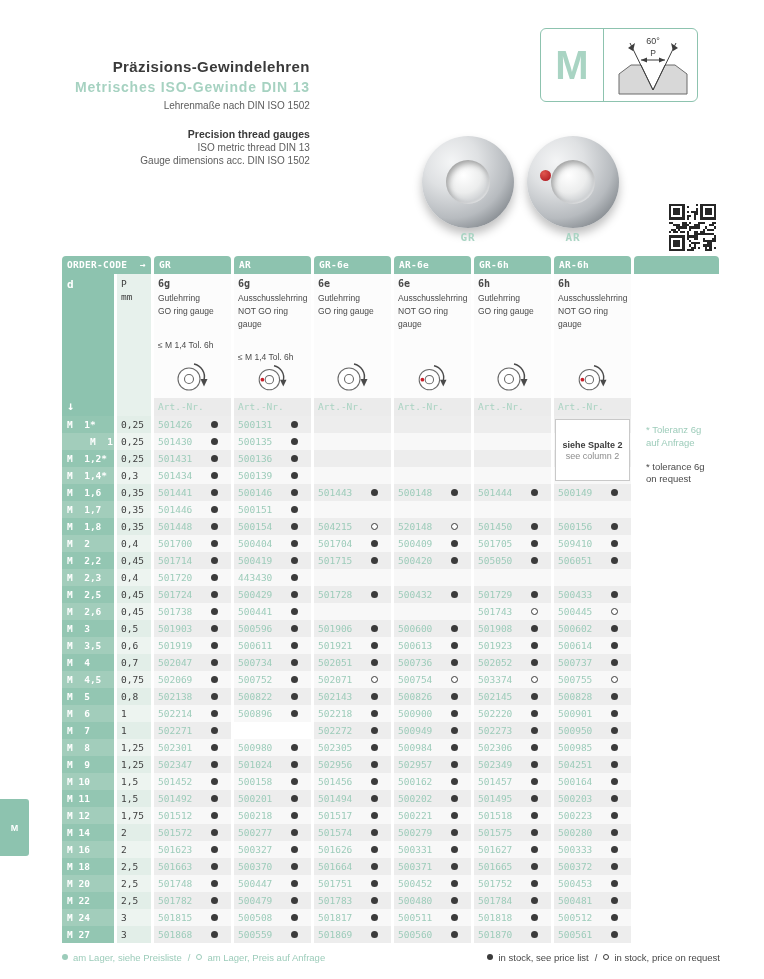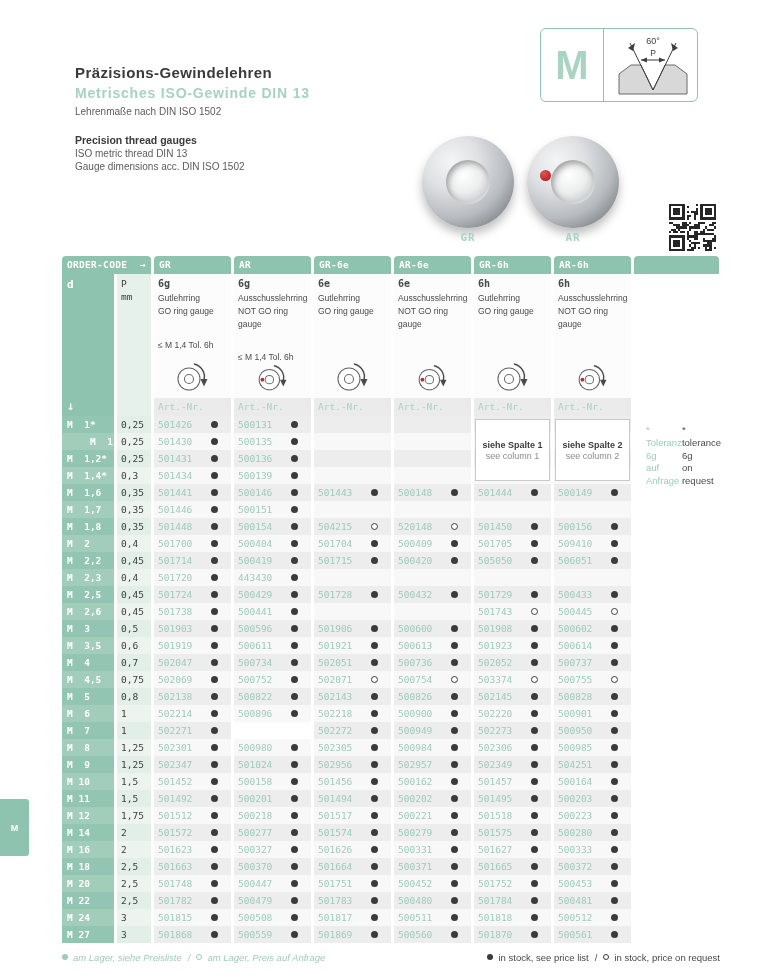--- a/index.html
+++ b/index.html
@@ -1,19 +1,19 @@
 <!DOCTYPE html>
 <html><head>
 <meta charset="utf-8">
 <style>
   html,body{margin:0;padding:0;background:#e8e8e8;}
   .page{position:relative;width:764px;height:979px;background:#ffffff;overflow:hidden;
         font-family:"Liberation Sans",sans-serif;}
   
-  .titles{position:absolute;left:75px;top:64px;}
+  .titles{position:absolute;left:75px;top:58px;text-align:right;}
   .t-de1{font:bold 15px "Liberation Sans",sans-serif;color:#3a3a3a;letter-spacing:.4px;margin:0 0 4px;}
   .t-de2{font:bold 14px "Liberation Sans",sans-serif;color:#a6d2c1;letter-spacing:.8px;margin:0 0 5px;}
   .t-de3{font:10px "Liberation Sans",sans-serif;color:#5c5c5c;margin:0 0 17px;}
   .t-en1{font:bold 10.5px "Liberation Sans",sans-serif;color:#3a3a3a;margin:0 0 2px;}
   .t-en2,.t-en3{font:10px "Liberation Sans",sans-serif;color:#5c5c5c;margin:0 0 2px;}
   
   .m-badge{position:absolute;left:540px;top:28px;width:156px;height:72px;border:1.5px solid #8dc3af;
            border-radius:6px;display:flex;background:#fff;}
   .m-left{width:62px;display:flex;align-items:center;justify-content:center;
           font:bold 40px "Liberation Sans",sans-serif;color:#a9d4c3;border-right:1.5px solid #8dc3af;}
@@ -55,27 +55,27 @@
   .acell{position:relative;}
   .acell.odd{background:#ededed;}.acell.even{background:#f8f8f8;}
   .num{position:absolute;left:4px;top:0;font:9.5px/17px "DejaVu Sans Mono",monospace;color:#9dccba;}
   .dot{position:absolute;left:57px;top:5px;width:7px;height:7px;border-radius:50%;box-sizing:border-box;}
   .dot.filled{background:#3b3b3b;}
   .dot.open{border:1.6px solid #3b3b3b;background:#fff;}
   .refbox{background:#fff;border:1px solid #c9c9c9;z-index:2;margin:3px 1px;display:flex;
           flex-direction:column;justify-content:center;align-items:center;text-align:center;gap:1px;}
   .r1{font:bold 9px "Liberation Sans",sans-serif;color:#3d3d3d;}
   .r2{font:9px "Liberation Sans",sans-serif;color:#8c8c8c;}
-  .sidenote{padding:8px 0 0 12px;display:flex;flex-direction:row;}
+  .sidenote{padding:8px 0 0 12px;display:flex;flex-direction:column;gap:11px;}
   .sn-de{color:#9dccba;font:9.5px/1.35 "Liberation Sans",sans-serif;white-space:pre-line;}
   .sn-en{color:#4a4a4a;font:9.5px/1.35 "Liberation Sans",sans-serif;white-space:pre-line;}
   
   .legend{position:absolute;left:62px;top:952px;width:658px;display:flex;
           justify-content:space-between;font:9.5px "Liberation Sans",sans-serif;}
-  .legend-de{color:#9cccba;font-style:italic;}.legend-en{color:#474747;}
+  .legend-de{color:#9cccba;}.legend-en{color:#474747;}
   .ldot{display:inline-block;width:6px;height:6px;border-radius:50%;margin-right:5px;
         vertical-align:1px;box-sizing:border-box;}
   .legend-de .ldot.filled{background:#9cccba;}
   .legend-de .ldot.open{border:1.4px solid #9cccba;background:#fff;}
   .legend-en .ldot.filled{background:#3b3b3b;}
   .legend-en .ldot.open{border:1.4px solid #3b3b3b;background:#fff;}
   .lsep{margin:0 6px;}
   
   .edge-tab{position:absolute;left:0;top:799px;width:29px;height:57px;background:#8dc3af;color:#fff;
             display:flex;align-items:center;justify-content:center;
@@ -1075,24 +1075,20 @@
         <span class="dot filled"></span>
       </div>
       <div class="acell odd" style="grid-area: 34 / 7;">
         <span class="num">501870</span>
         <span class="dot filled"></span>
       </div>
       <div class="acell odd" style="grid-area: 34 / 8;">
         <span class="num">500561</span>
         <span class="dot filled"></span>
       </div>
-      <div class="refbox" style="grid-area: 4 / 7 / span 4;">
-        <span class="r1">siehe Spalte 1</span>
-        <span class="r2">see column 1</span>
-      </div>
       <div class="refbox" style="grid-area: 4 / 8 / span 4;">
         <span class="r1">siehe Spalte 2</span>
         <span class="r2">see column 2</span>
       </div>
       <div class="sidenote" style="grid-area: 4 / 9 / span 6;">
         <span class="sn-de">* Toleranz 6g
 auf Anfrage</span>
         <span class="sn-en">* tolerance 6g
 on request</span>
       </div>

